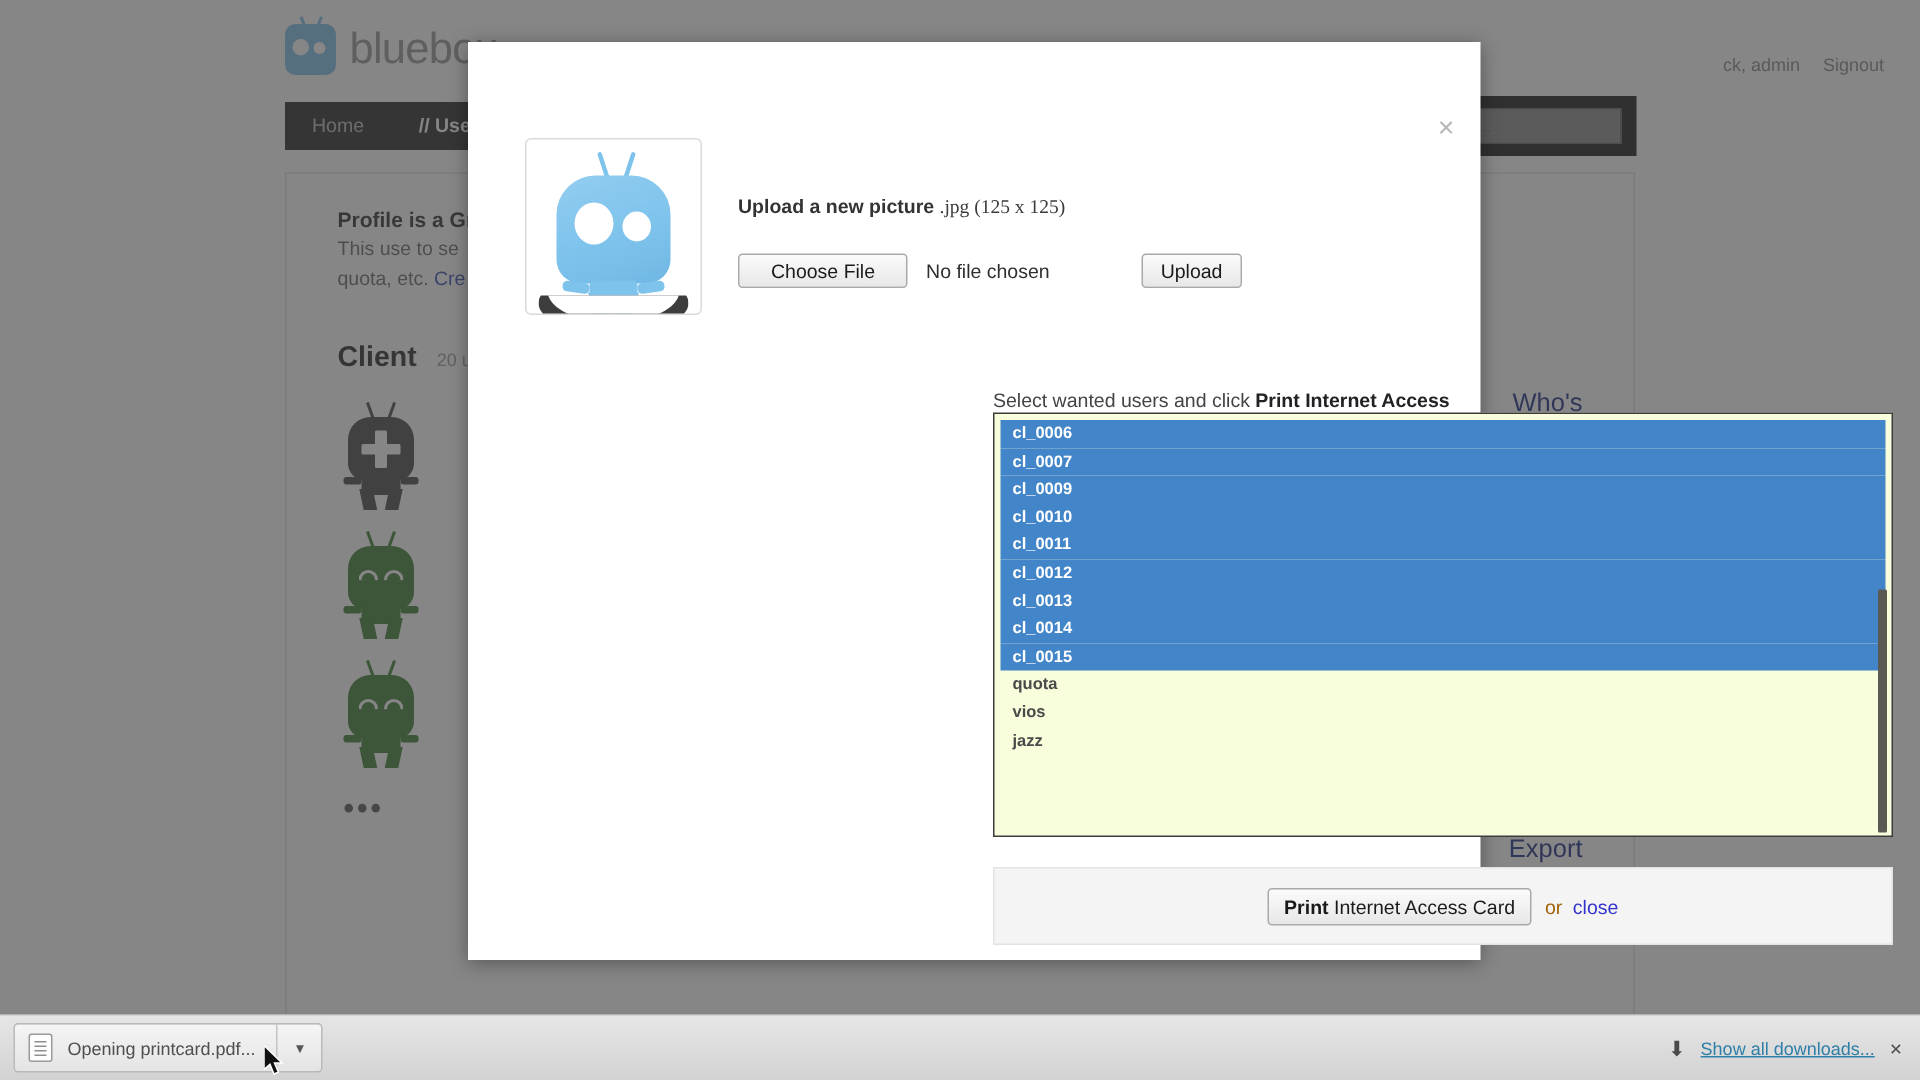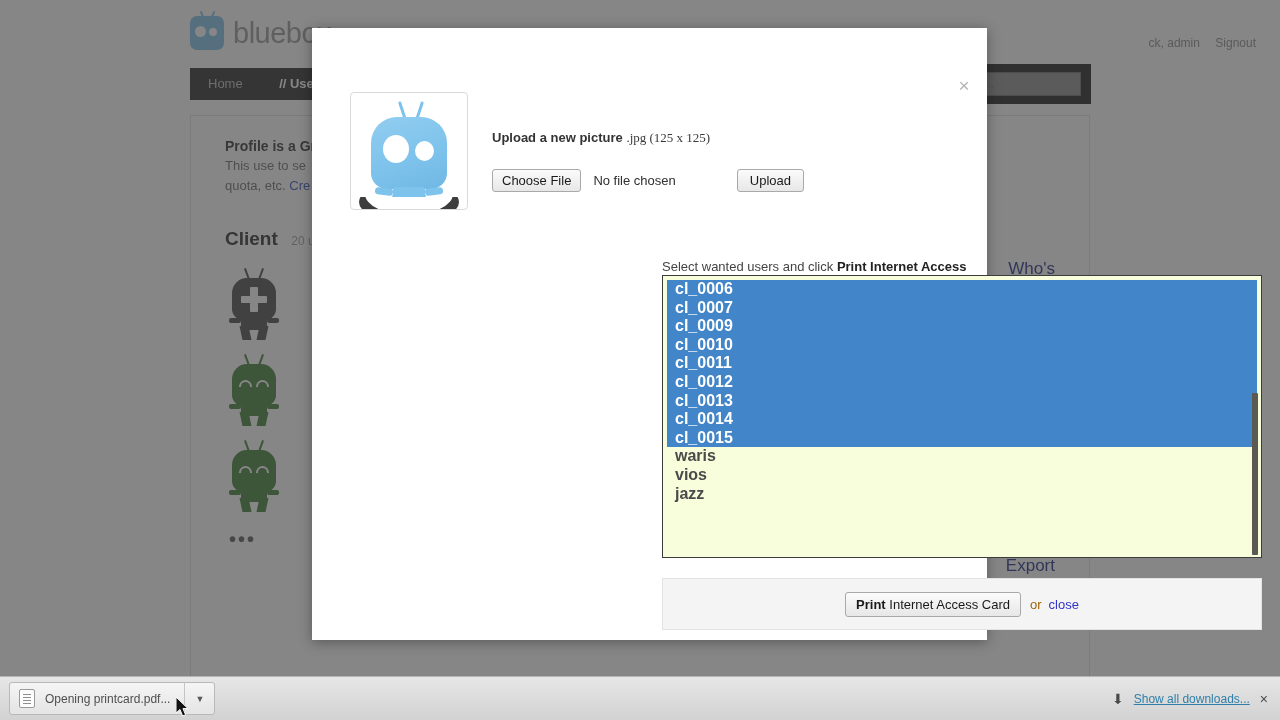--- a/index.html
+++ b/index.html
@@ -138,36 +138,36 @@
   }
 
   .m-upload{ padding-top:38px; }
   .m-upload .ttl{ font-size:13px; color:#333; }
   .m-upload .ttl b{ font-weight:bold; }
   .m-upload .ttl span{ color:#3b3b3b;font-family:Liberation Serif, serif; }
   .filerow{ margin-top:23px; display:flex; align-items:center; gap:12px; }
   .btn{
     font-family:"Liberation Sans", sans-serif; font-size:13px; color:#1a1a1a;
     background:linear-gradient(#fbfbfb,#e7e7e7); border:1px solid #a9a9a9; border-radius:3px;
-    padding:3px 9px; cursor:pointer;
+    padding:3px 21px; cursor:pointer;
   }
   .nofile{ font-size:13px; color:#2f2f2f; }
   .upload-btn{ margin-left:49px; padding:3px 12px; }
 
   .m-hint{ position:absolute; left:350px; top:231px; font-size:13px; color:#444; }
   .m-hint b{ font-weight:bold; color:#222; }
 
   
   .listbox{
     position:absolute; left:350px; top:247px; width:600px; height:283px;
     background:#f8fddb; border:1px solid #3c3c3c; overflow:hidden;
   }
   .listbox-inner{ position:absolute; left:4px; top:4px; right:4px; bottom:4px; }
   .opt{
-    height:18.6px; line-height:18.6px; font-size:16px; font-weight:bold; color:#4a4a4a;
+    height:18.6px; line-height:18.6px; font-size:11px; font-weight:bold; color:#4a4a4a;
     padding-left:8px; cursor:default;
   }
   .opt.sel{ background:#4285c8; color:#ffffff; }
   .lb-scroll{
     position:absolute; right:3px; top:117px; width:6px; height:162px; background:#5b5a52; border-radius:1px;
   }
 
   
   .m-foot{
     position:absolute; left:350px; top:550px; width:600px; height:52px;
@@ -370,21 +370,21 @@
       <div class="listbox-inner" id="user-list">
           <div class="opt sel">cl_0006</div>
           <div class="opt sel">cl_0007</div>
           <div class="opt sel">cl_0009</div>
           <div class="opt sel">cl_0010</div>
           <div class="opt sel">cl_0011</div>
           <div class="opt sel">cl_0012</div>
           <div class="opt sel">cl_0013</div>
           <div class="opt sel">cl_0014</div>
           <div class="opt sel">cl_0015</div>
-          <div class="opt">waris</div>
+          <div class="opt">quota</div>
           <div class="opt">vios</div>
           <div class="opt">jazz</div>
         </div>
       <div class="lb-scroll"></div>
     </div>
 
     <div class="m-foot">
       <button class="btn print-btn"><b>Print</b><span> Internet Access Card</span></button>
       <span class="or">or</span>
       <a href="#" class="closelink">close</a>

